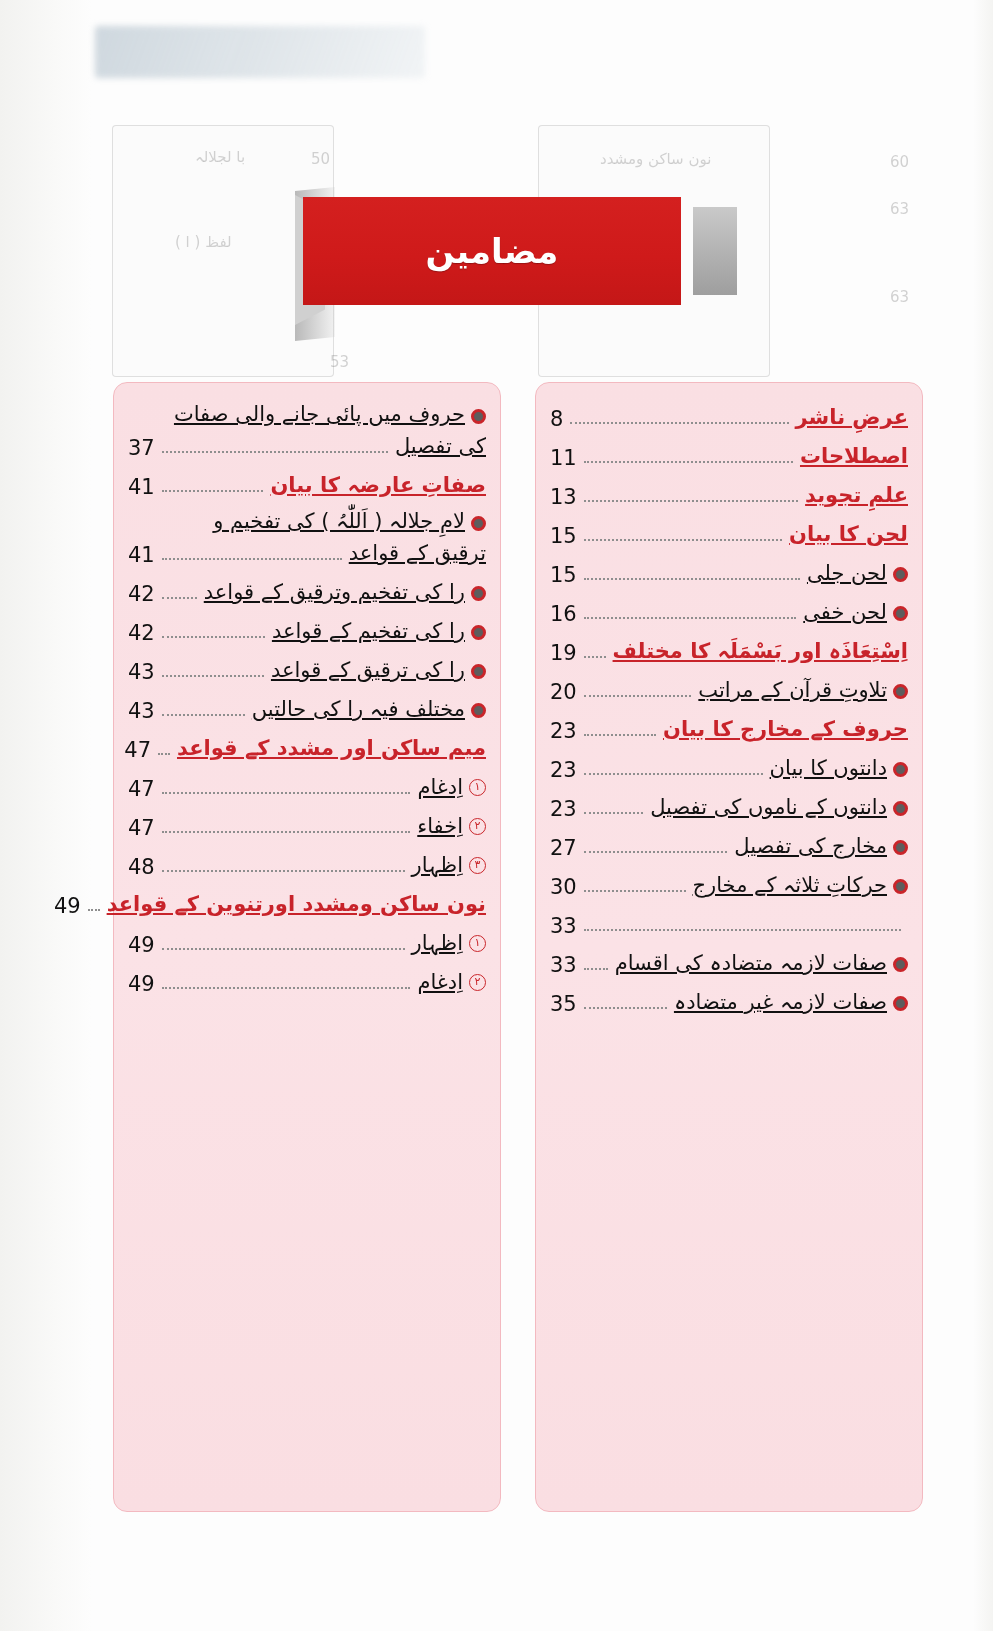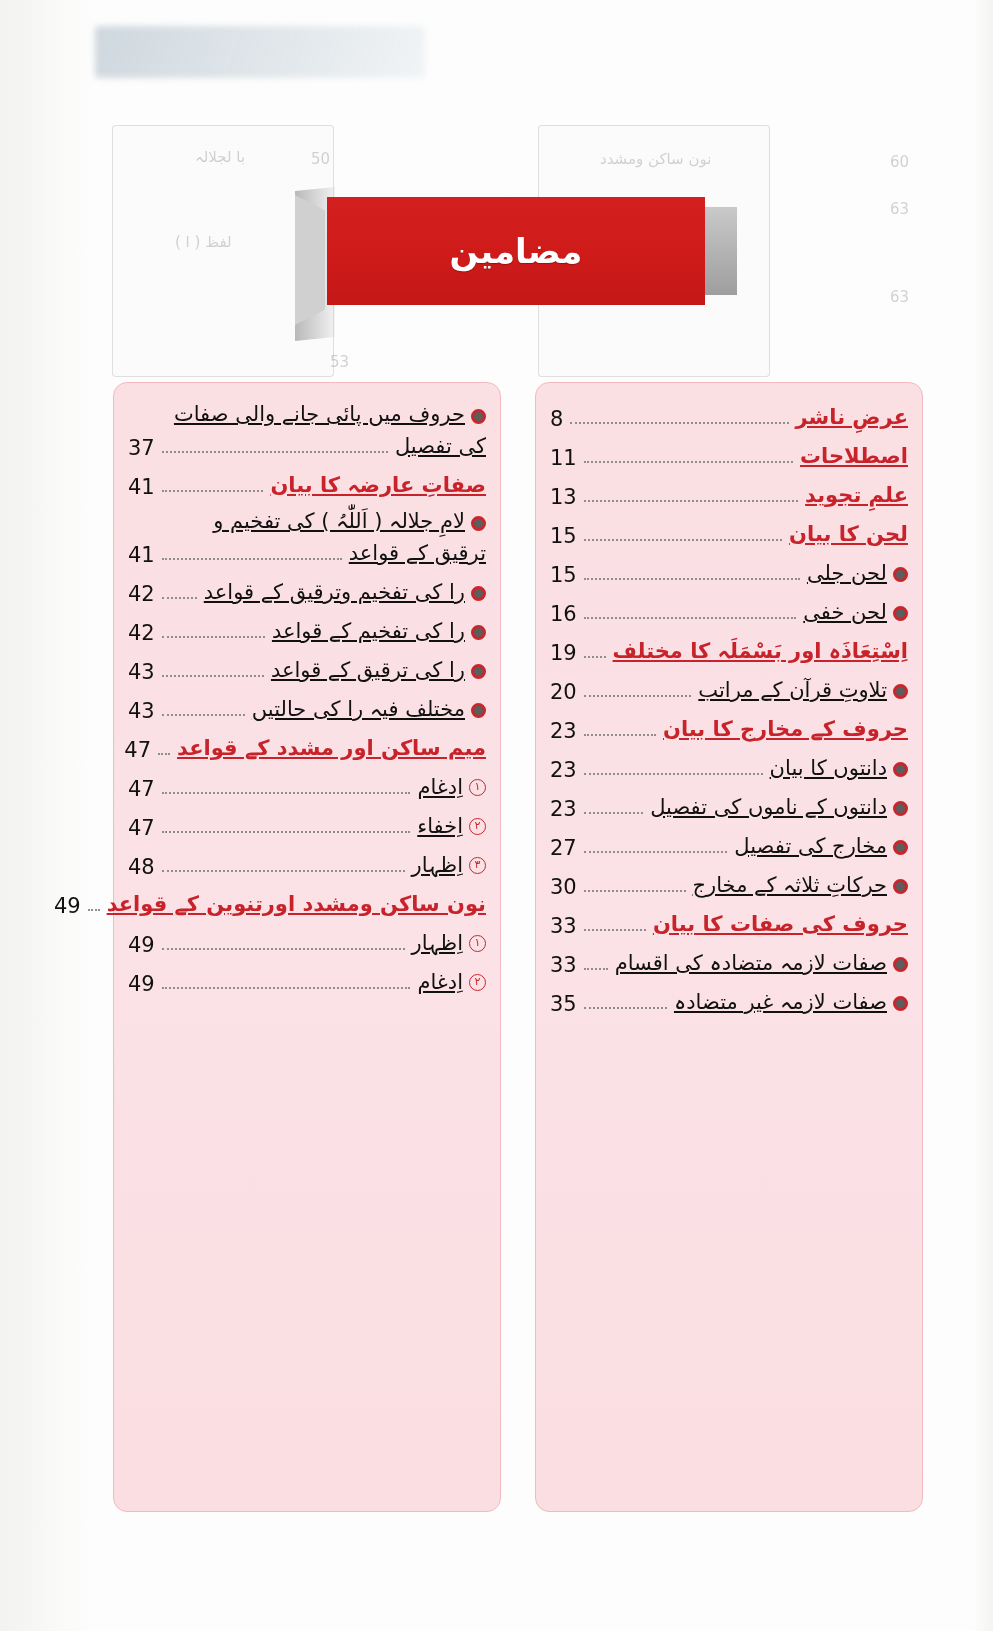--- a/index.html
+++ b/index.html
@@ -75,21 +75,21 @@
   }
   .banner-tail {
     position: absolute;
     left: 0; top: 20px;
     width: 30px; height: 130px;
     background: #d0d0d0;
     clip-path: polygon(0 0, 100% 12%, 100% 88%, 0 100%);
   }
   .banner-main {
     position: absolute;
-    left: 32px; top: 22px;
+    left: 8px; top: 22px;
     width: 378px; height: 108px;
     background: #d61c1c;
     background: linear-gradient(180deg, #d4201f 0%, #cf1a1a 55%, #c41717 100%);
     display: flex;
     align-items: center;
     justify-content: center;
   }
   .banner-right-tab {
     position: absolute;
     left: 398px; top: 32px;
@@ -283,21 +283,20 @@
         <span class="dots"></span>
         <span class="page-no">27</span>
       </div>
       <div class="toc-row">
         <span class="bullet"></span>
         <span class="entry-title black">حرکاتِ ثلاثہ کے مخارج</span>
         <span class="dots"></span>
         <span class="page-no">30</span>
       </div>
       <div class="toc-row">
-        <span class="entry-title red">حروف کی صفات کا بیان</span>
         <span class="dots"></span>
         <span class="page-no">33</span>
       </div>
       <div class="toc-row">
         <span class="bullet"></span>
         <span class="entry-title black">صفات لازمہ متضادہ کی اقسام</span>
         <span class="dots"></span>
         <span class="page-no">33</span>
       </div>
       <div class="toc-row">

